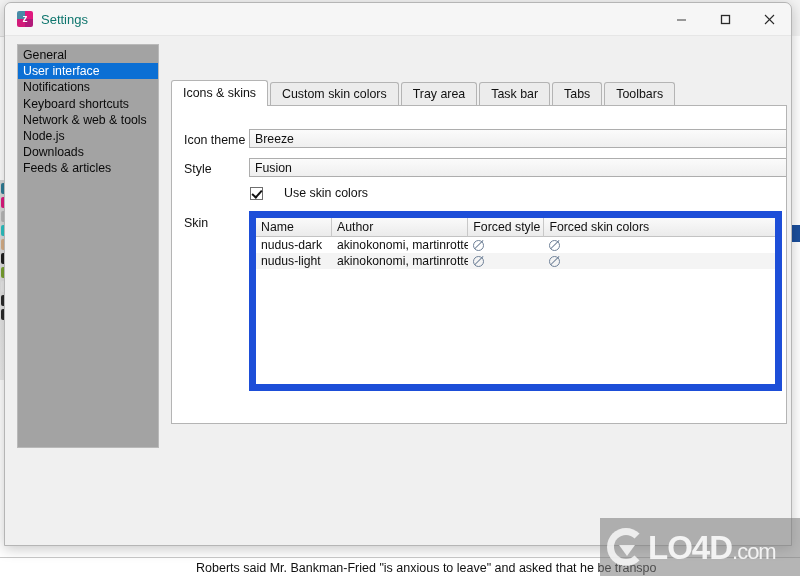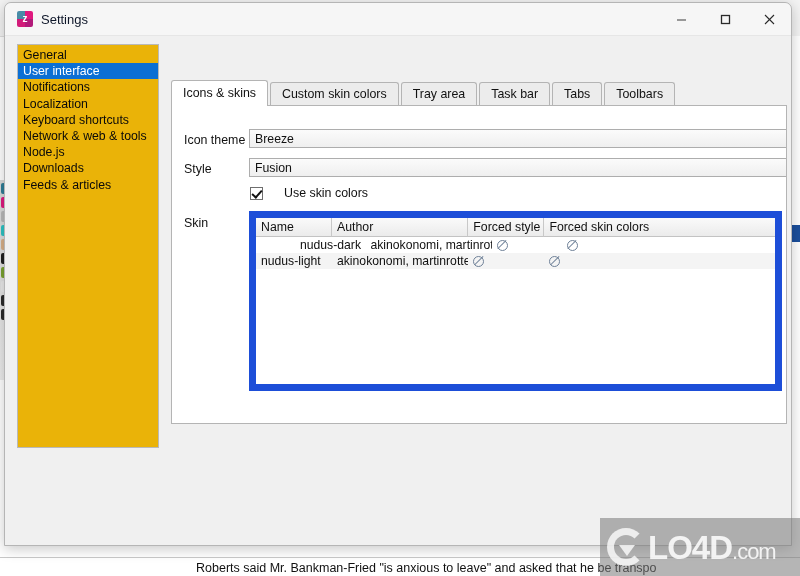--- a/index.html
+++ b/index.html
@@ -77,33 +77,33 @@
     width: 16px; height: 16px; margin-left: 12px; margin-right: 8px;
     position: relative; border-radius: 2px; overflow: hidden;
     background: #ffffff;
   }
   .app-icon .q1 { position:absolute; left:0; top:0; width:8px; height:8px; background:#4a8ca8; }
   .app-icon .q2 { position:absolute; right:0; top:0; width:8px; height:8px; background:#e0197f; }
   .app-icon .q3 { position:absolute; left:0; bottom:0; width:8px; height:8px; background:#d21b7a; }
   .app-icon .q4 { position:absolute; right:0; bottom:0; width:8px; height:8px; background:#b21a7a; }
   .app-icon .z  { position:absolute; left:2px; top:2px; width:12px; height:12px;
                   color:#fff; font-size:10px; line-height:12px; text-align:center; font-weight:bold; }
-  .title-text { font-size: 13px; color: #0f172a; }
+  .title-text { font-size: 13px; color: #0f766e; }
 
   .wincontrols { position: absolute; right: 0; top: 0; height: 32px; display: flex; }
   .wc { width: 44px; height: 32px; display: flex; align-items: center; justify-content: center; }
   .wc svg { display: block; }
 
   
   .dlgbody { position: relative; height: 512px; }
 
   .sidebar {
     position: absolute; left: 12px; top: 8px;
     width: 142px; height: 404px;
-    background: #eab308; border: 1px solid #b9b9b9;
+    background: #a3a3a3; border: 1px solid #b9b9b9;
     box-sizing: border-box; padding: 2px 0 0 0;
     overflow: hidden;
   }
   .side-item {
     height: 16.2px; line-height: 16.2px;
     font-size: 12.3px; color: #0a0a0a;
     padding-left: 5px; white-space: nowrap;
   }
   .side-item.sel { background: #0b6fd4; color: #ffffff; }
 
@@ -303,21 +303,20 @@
         </div>
       </div>
     </div>
 
     <div class="dlgbody">
 
       <div class="sidebar" id="sidebarList">
           <div class="side-item">General</div>
           <div class="side-item sel">User interface</div>
           <div class="side-item">Notifications</div>
-          <div class="side-item">Localization</div>
           <div class="side-item">Keyboard shortcuts</div>
           <div class="side-item">Network &amp; web &amp; tools</div>
           <div class="side-item">Node.js</div>
           <div class="side-item">Downloads</div>
           <div class="side-item">Feeds &amp; articles</div>
         </div>
 
       <div class="tabstrip" id="tabStrip">
           <div class="tab active">Icons &amp; skins</div>
           <div class="tab">Custom skin colors</div>
@@ -344,21 +343,21 @@
 
         <div class="table">
           <div class="thead" id="skinHead">
               <div class="th" style="width: 78px;">Name</div>
               <div class="th" style="width: 140px;">Author</div>
               <div class="th" style="width: 78px;">Forced style</div>
               <div class="th" style="width: 237px; border-right: none;">Forced skin colors</div>
             </div>
           <div id="skinBody">
               <div class="tr">
-                <div class="td" style="width: 78px; margin-left: 39px;">nudus-dark</div>
+                <div class="td" style="width: 78px;">nudus-dark</div>
                 <div class="td" style="width: 140px;">akinokonomi, martinrotter</div>
                 <div class="td" style="width: 78px;">
                   <span class="noicon"></span>
                 </div>
                 <div class="td" style="width: 237px;">
                   <span class="noicon"></span>
                 </div>
               </div>
               <div class="tr alt">
                 <div class="td" style="width: 78px;">nudus-light</div>

